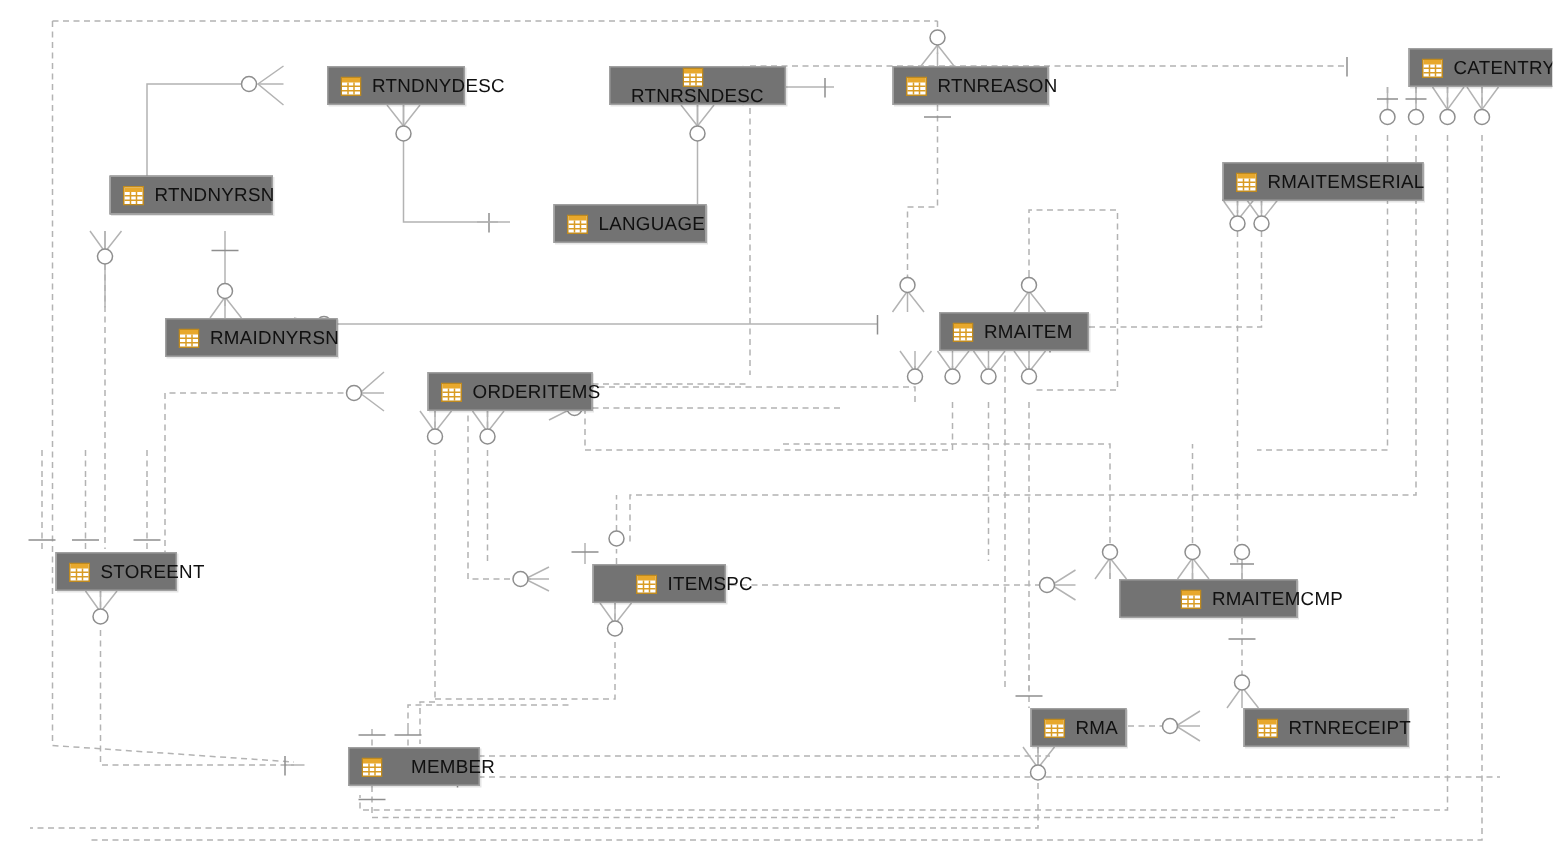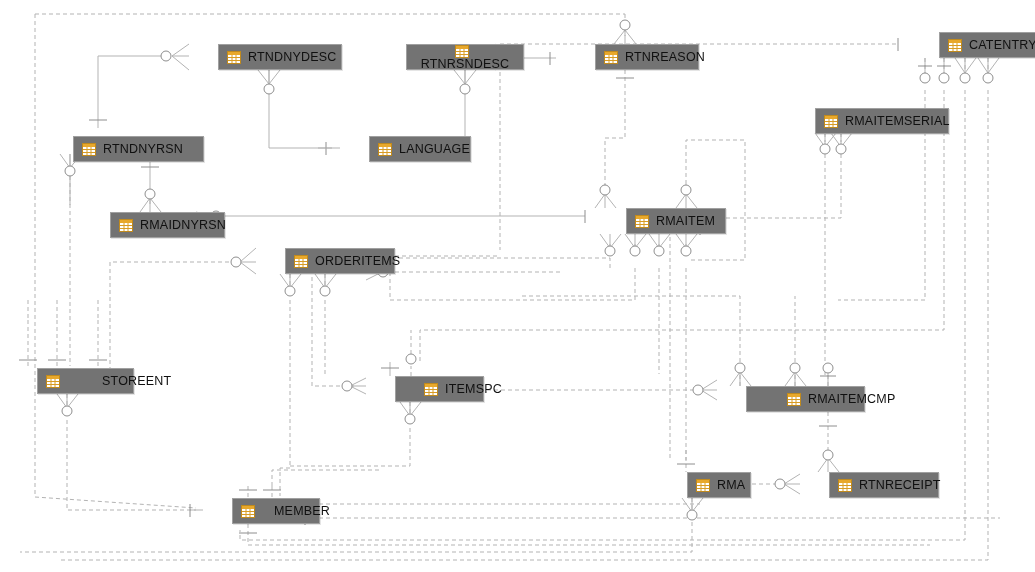--- a/index.html
+++ b/index.html
@@ -352,21 +352,21 @@
 
       <line class="bar" x1="190" y1="504" x2="190" y2="517"></line>
 
       <line class="bar" x1="305" y1="498" x2="305" y2="511"></line>
       <line class="bar" x1="305" y1="512" x2="305" y2="525"></line>
 
       <line class="bar" x1="239" y1="533" x2="257" y2="533"></line>
     </g>
   </svg>
 
-  <div class="entity" style="left:189px; top:44px; width:124px;">
+  <div class="entity" style="left:189px; top:44px; width:92px;">
     <svg class="tbl-icon" viewBox="0 0 14 13">
       <rect x="0.5" y="0.5" width="13" height="12" fill="#ffffff" stroke="#c08a1e"></rect>
       <rect x="1" y="1" width="12" height="3" fill="#e8a82c"></rect>
       <line x1="1" y1="6.5" x2="13" y2="6.5" stroke="#d99c24"></line>
       <line x1="1" y1="9.5" x2="13" y2="9.5" stroke="#d99c24"></line>
       <line x1="5" y1="4" x2="5" y2="12" stroke="#d99c24"></line>
       <line x1="9" y1="4" x2="9" y2="12" stroke="#d99c24"></line>
     </svg>
     <span class="ent-label">RTNDNYDESC</span>
   </div>
@@ -412,21 +412,21 @@
       <rect x="0.5" y="0.5" width="13" height="12" fill="#ffffff" stroke="#c08a1e"></rect>
       <rect x="1" y="1" width="12" height="3" fill="#e8a82c"></rect>
       <line x1="1" y1="6.5" x2="13" y2="6.5" stroke="#d99c24"></line>
       <line x1="1" y1="9.5" x2="13" y2="9.5" stroke="#d99c24"></line>
       <line x1="5" y1="4" x2="5" y2="12" stroke="#d99c24"></line>
       <line x1="9" y1="4" x2="9" y2="12" stroke="#d99c24"></line>
     </svg>
     <span class="ent-label">RMAITEMSERIAL</span>
   </div>
 
-  <div class="entity" style="left:44px; top:136px; width:131px;">
+  <div class="entity" style="left:44px; top:117px; width:109px;">
     <svg class="tbl-icon" viewBox="0 0 14 13">
       <rect x="0.5" y="0.5" width="13" height="12" fill="#ffffff" stroke="#c08a1e"></rect>
       <rect x="1" y="1" width="12" height="3" fill="#e8a82c"></rect>
       <line x1="1" y1="6.5" x2="13" y2="6.5" stroke="#d99c24"></line>
       <line x1="1" y1="9.5" x2="13" y2="9.5" stroke="#d99c24"></line>
       <line x1="5" y1="4" x2="5" y2="12" stroke="#d99c24"></line>
       <line x1="9" y1="4" x2="9" y2="12" stroke="#d99c24"></line>
     </svg>
     <span class="ent-label">RTNDNYRSN</span>
   </div>
@@ -472,21 +472,21 @@
       <rect x="0.5" y="0.5" width="13" height="12" fill="#ffffff" stroke="#c08a1e"></rect>
       <rect x="1" y="1" width="12" height="3" fill="#e8a82c"></rect>
       <line x1="1" y1="6.5" x2="13" y2="6.5" stroke="#d99c24"></line>
       <line x1="1" y1="9.5" x2="13" y2="9.5" stroke="#d99c24"></line>
       <line x1="5" y1="4" x2="5" y2="12" stroke="#d99c24"></line>
       <line x1="9" y1="4" x2="9" y2="12" stroke="#d99c24"></line>
     </svg>
     <span class="ent-label">ORDERITEMS</span>
   </div>
 
-  <div class="entity" style="left:8px; top:368px; width:97px;gap:35px;">
+  <div class="entity" style="left:8px; top:368px; width:81px;">
     <svg class="tbl-icon" viewBox="0 0 14 13">
       <rect x="0.5" y="0.5" width="13" height="12" fill="#ffffff" stroke="#c08a1e"></rect>
       <rect x="1" y="1" width="12" height="3" fill="#e8a82c"></rect>
       <line x1="1" y1="6.5" x2="13" y2="6.5" stroke="#d99c24"></line>
       <line x1="1" y1="9.5" x2="13" y2="9.5" stroke="#d99c24"></line>
       <line x1="5" y1="4" x2="5" y2="12" stroke="#d99c24"></line>
       <line x1="9" y1="4" x2="9" y2="12" stroke="#d99c24"></line>
     </svg>
     <span class="ent-label">STOREENT</span>
   </div>

